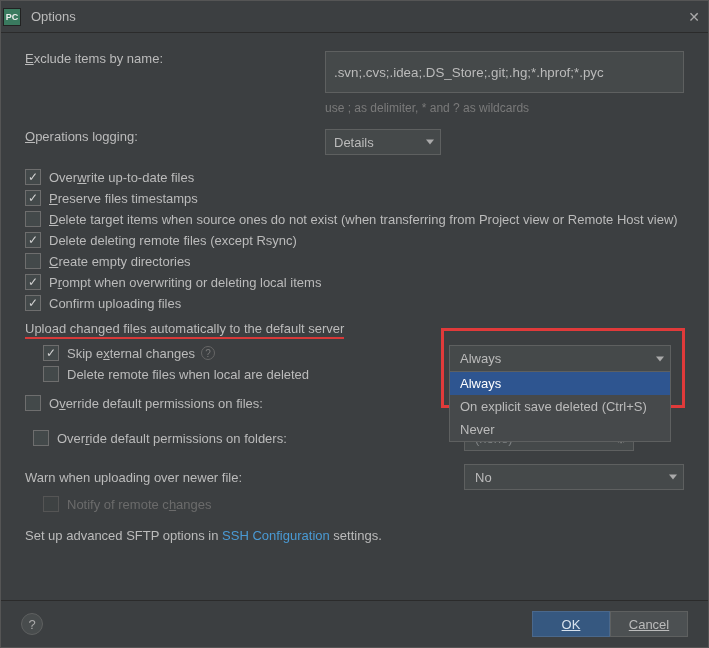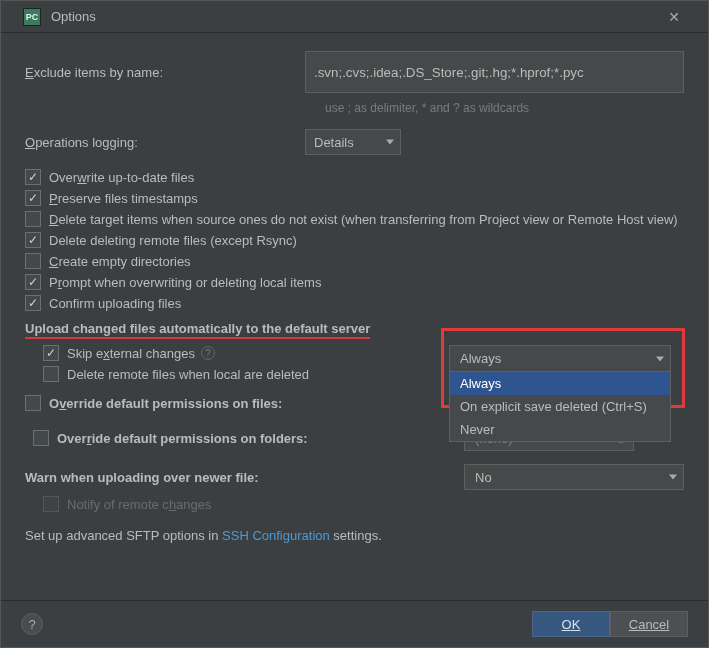--- a/index.html
+++ b/index.html
@@ -18,21 +18,21 @@
     background: #3c3f41;
     border: 1px solid #555;
     display: flex;
     flex-direction: column;
   }
   .titlebar {
     height: 32px;
     background: #3c3f41;
     display: flex;
     align-items: center;
-    padding: 0 22px;
+    padding: 0 2px;
     border-bottom: 1px solid #2b2b2b;
   }
   .app-icon {
     width: 18px; height: 18px;
     background: #3a7a5f;
     border: 1px solid #222;
     display: flex;
     align-items: center;
     justify-content: center;
     font-size: 9px;
@@ -40,21 +40,21 @@
     font-weight: bold;
   }
   .title-text { margin-left: 10px; color: #bbbbbb; flex: 1; }
   .close-x { color: #aaa; font-size: 14px; cursor: pointer; padding: 4px 6px; }
   .content {
     flex: 1;
     padding: 18px 24px 8px 24px;
     overflow: hidden;
     position: relative;
   }
-  .row { display: flex; align-items: center; margin-bottom: 10px; }
+  .row { display: flex; margin-bottom: 10px; gap: 20px; }
   .label { width: 280px; color: #bbbbbb; }
   .label .mn { text-decoration: underline; }
   .textfield {
     flex: 1;
     background: #45494a;
     border: 1px solid #5e6060;
     color: #bbbbbb;
     padding: 20px 8px;
     height: 24px;
   }
@@ -67,21 +67,21 @@
   }
   .select {
     background: #45494a;
     border: 1px solid #5e6060;
     color: #bbbbbb;
     height: 26px;
     padding: 2px 22px 2px 8px;
     position: relative;
     display: inline-flex;
     align-items: center;
-    width: 96px;
+    width: 116px;
     cursor: pointer;
   }
   .select .tri {
     position: absolute; right: 6px; top: 50%; transform: translateY(-50%);
     border-left: 4px solid transparent;
     border-right: 4px solid transparent;
     border-top: 5px solid #aaa;
   }
   .checkrow {
     display: flex;
@@ -111,21 +111,21 @@
   .section-label-red {
     border-bottom: 2px solid #d83a3a;
     padding-bottom: 1px;
     display: inline-block;
   }
   .row-left-right {
     display: flex;
     align-items: center;
     margin: 6px 0;
   }
-  .row-left-right .left { flex: 1; display: flex; align-items: center; font-weight: bold; }
+  .row-left-right .left { flex: 1; display: flex; align-items: center; }
   .row-left-right .right { width: 220px; }
   .perm-select {
     background: #45494a;
     border: 1px solid #5e6060;
     color: #7f8385;
     height: 26px;
     display: flex;
     align-items: center;
     padding: 0 28px 0 10px;
     position: relative;

